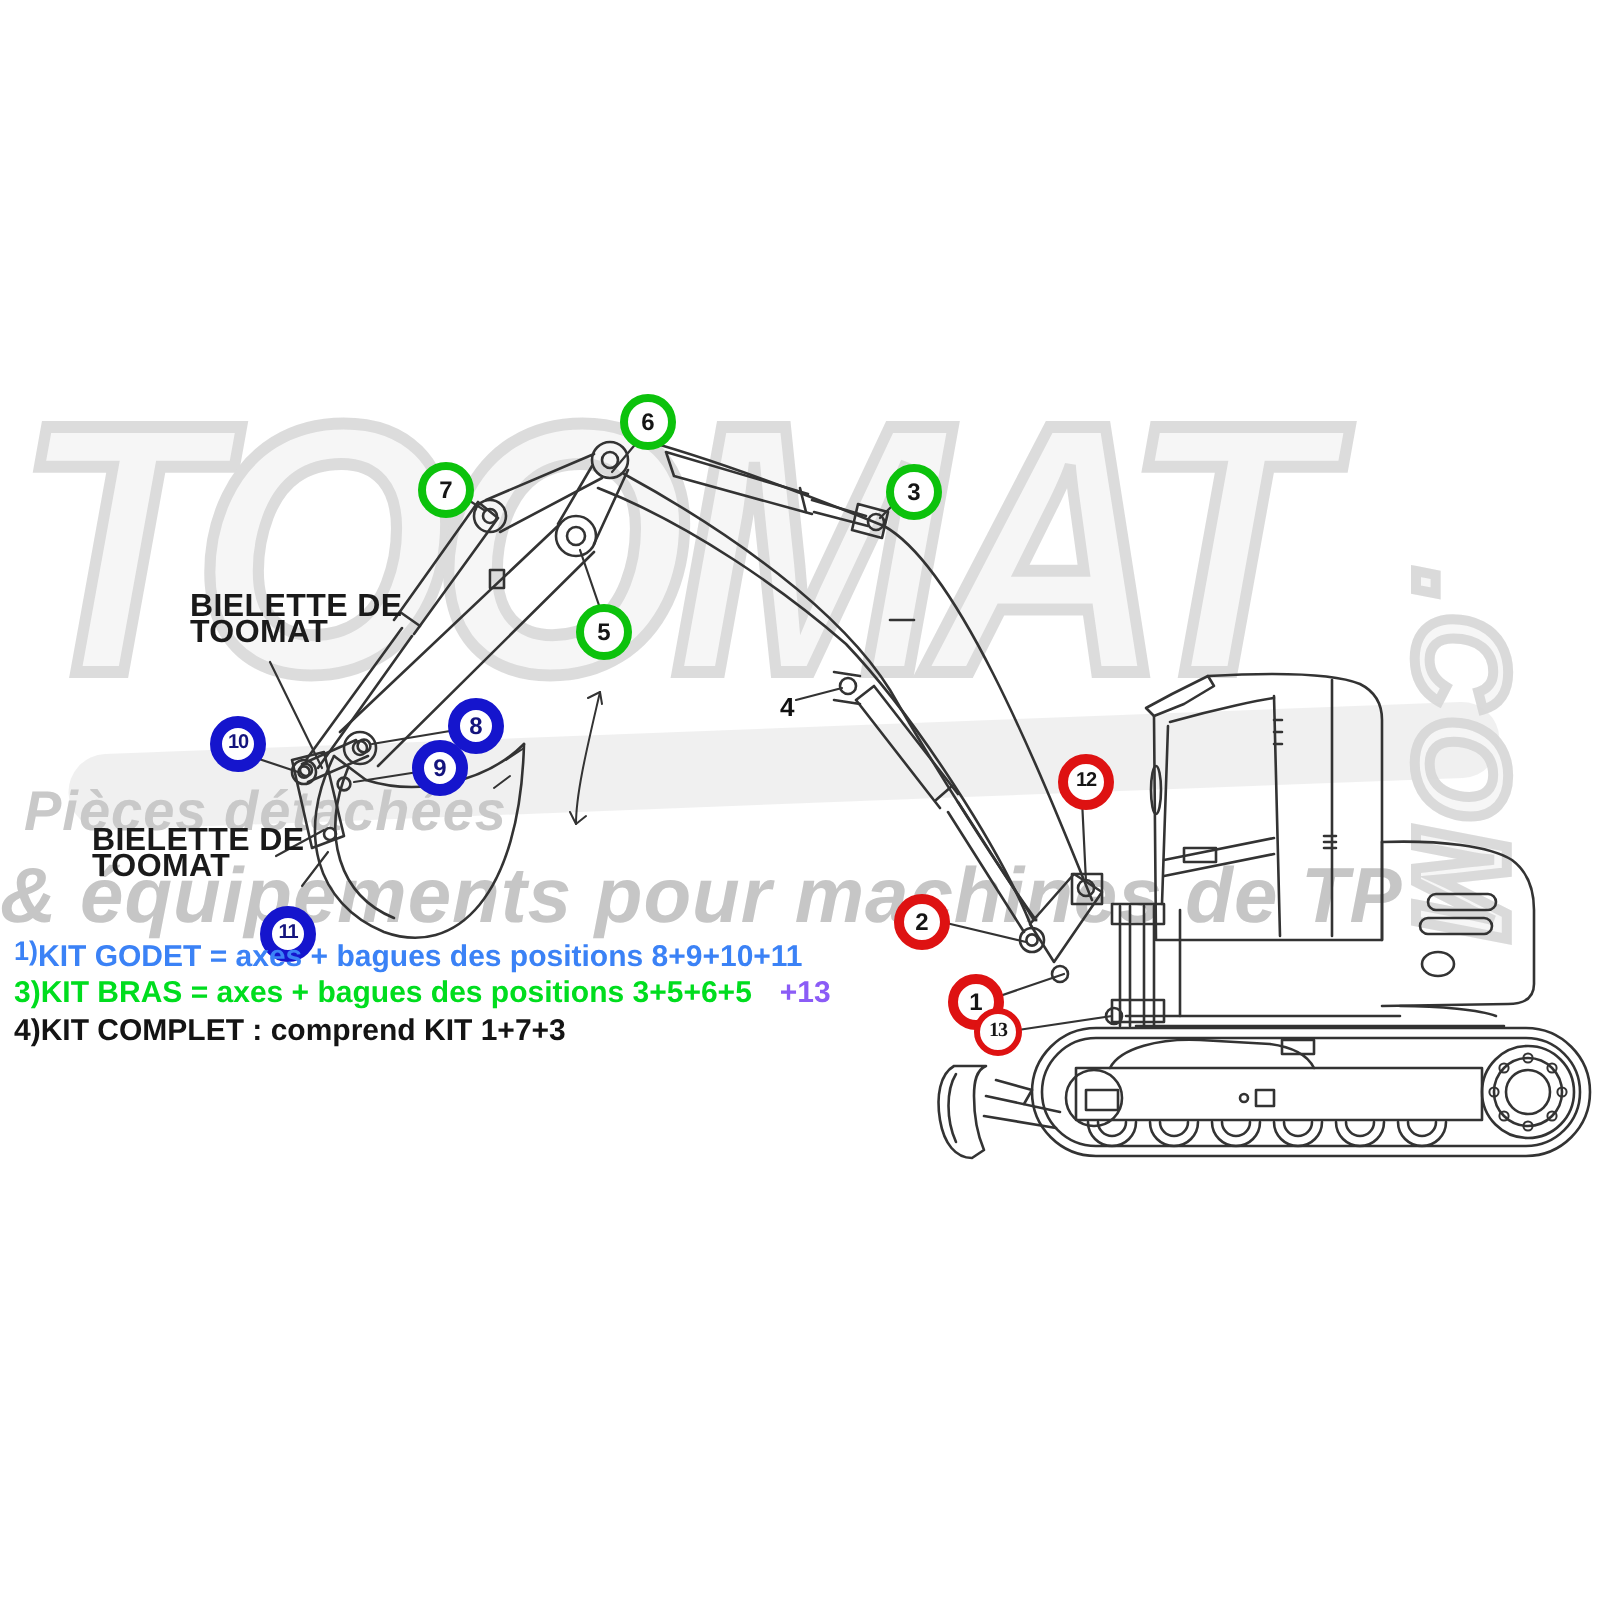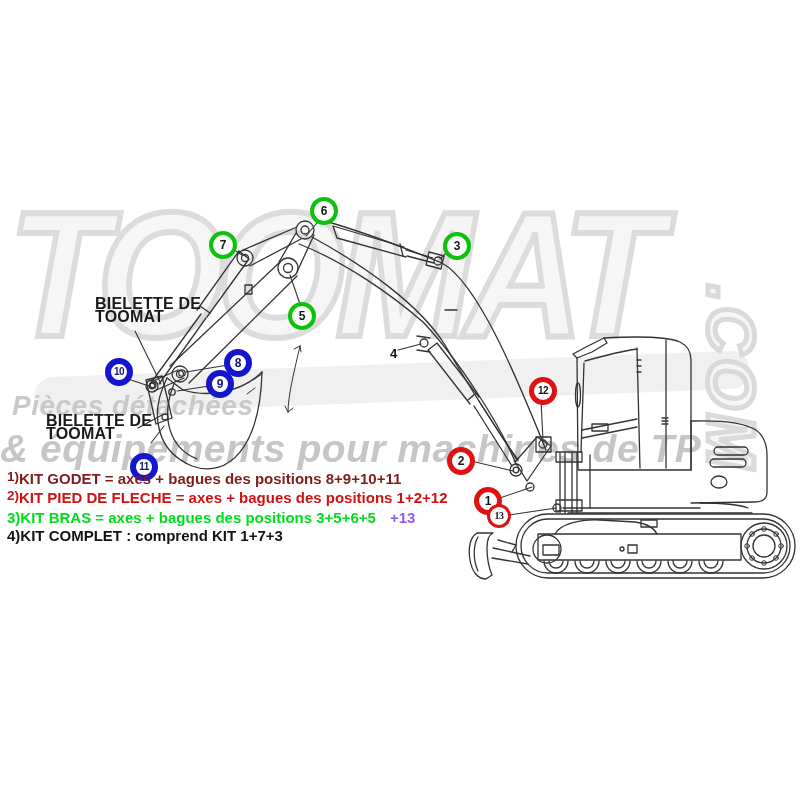--- a/index.html
+++ b/index.html
@@ -70,21 +70,21 @@
   .co-red  {width:18px;height:18px;border:5px solid #de1212;}
   .co-red-sm{width:18px;height:18px;border:3px solid #de1212;}
   .two{font-size:10px;letter-spacing:-0.5px;}
   
   .legend{
     position:absolute;left:7px;top:470px;z-index:5;
     font-size:15px;font-weight:bold;line-height:18.3px;white-space:nowrap;
     letter-spacing:0;
   }
   .lg-row{display:block;}
-  .c-blue {color:#7f1d1d;}
+  .c-blue {color:#3b82f6;}
   .c-red  {color:#d01212;}
   .c-green{color:#00dd1e;}
   .c-black{color:#141414;}
   .lg-prefix.sup{position:relative;top:-3px;font-size:13.5px;}
   .lg-extra{display:inline-block;margin-left:14px;color:#8b5cf6;}
 </style>
 </head>
 <body>
 
 <div class="wm wm-swoosh"></div>
@@ -282,22 +282,19 @@
 <div class="callout co-blue two" style="left:130px;top:438px;margin-top:15px;">11</div>
 <div class="callout co-red two" style="left:529px;top:377px;">12</div>
 <div class="callout co-red" style="left:447px;top:447px;">2</div>
 <div class="callout co-red" style="left:474px;top:487px;">1</div>
 <div class="callout co-red-sm two" style="left:487px;top:504px;font-family:Liberation Serif, serif;">13</div>
 
 <div class="legend">
   <span class="lg-row c-blue">
     <span class="lg-prefix sup">1)</span><span>KIT GODET = axes + bagues des positions 8+9+10+11</span>
   </span>
-  <span class="lg-row c-red">
-    <span class="lg-prefix sup">2)</span><span>KIT PIED DE FLECHE = axes + bagues des positions 1+2+12</span>
-  </span>
   <span class="lg-row c-green">
     <span class="lg-prefix">3)</span><span>KIT BRAS = axes + bagues des positions 3+5+6+5</span><span class="lg-extra">+13</span>
   </span>
   <span class="lg-row c-black">
     <span class="lg-prefix">4)</span><span>KIT COMPLET : comprend KIT 1+7+3</span>
   </span>
 </div>
 
 </body></html>

